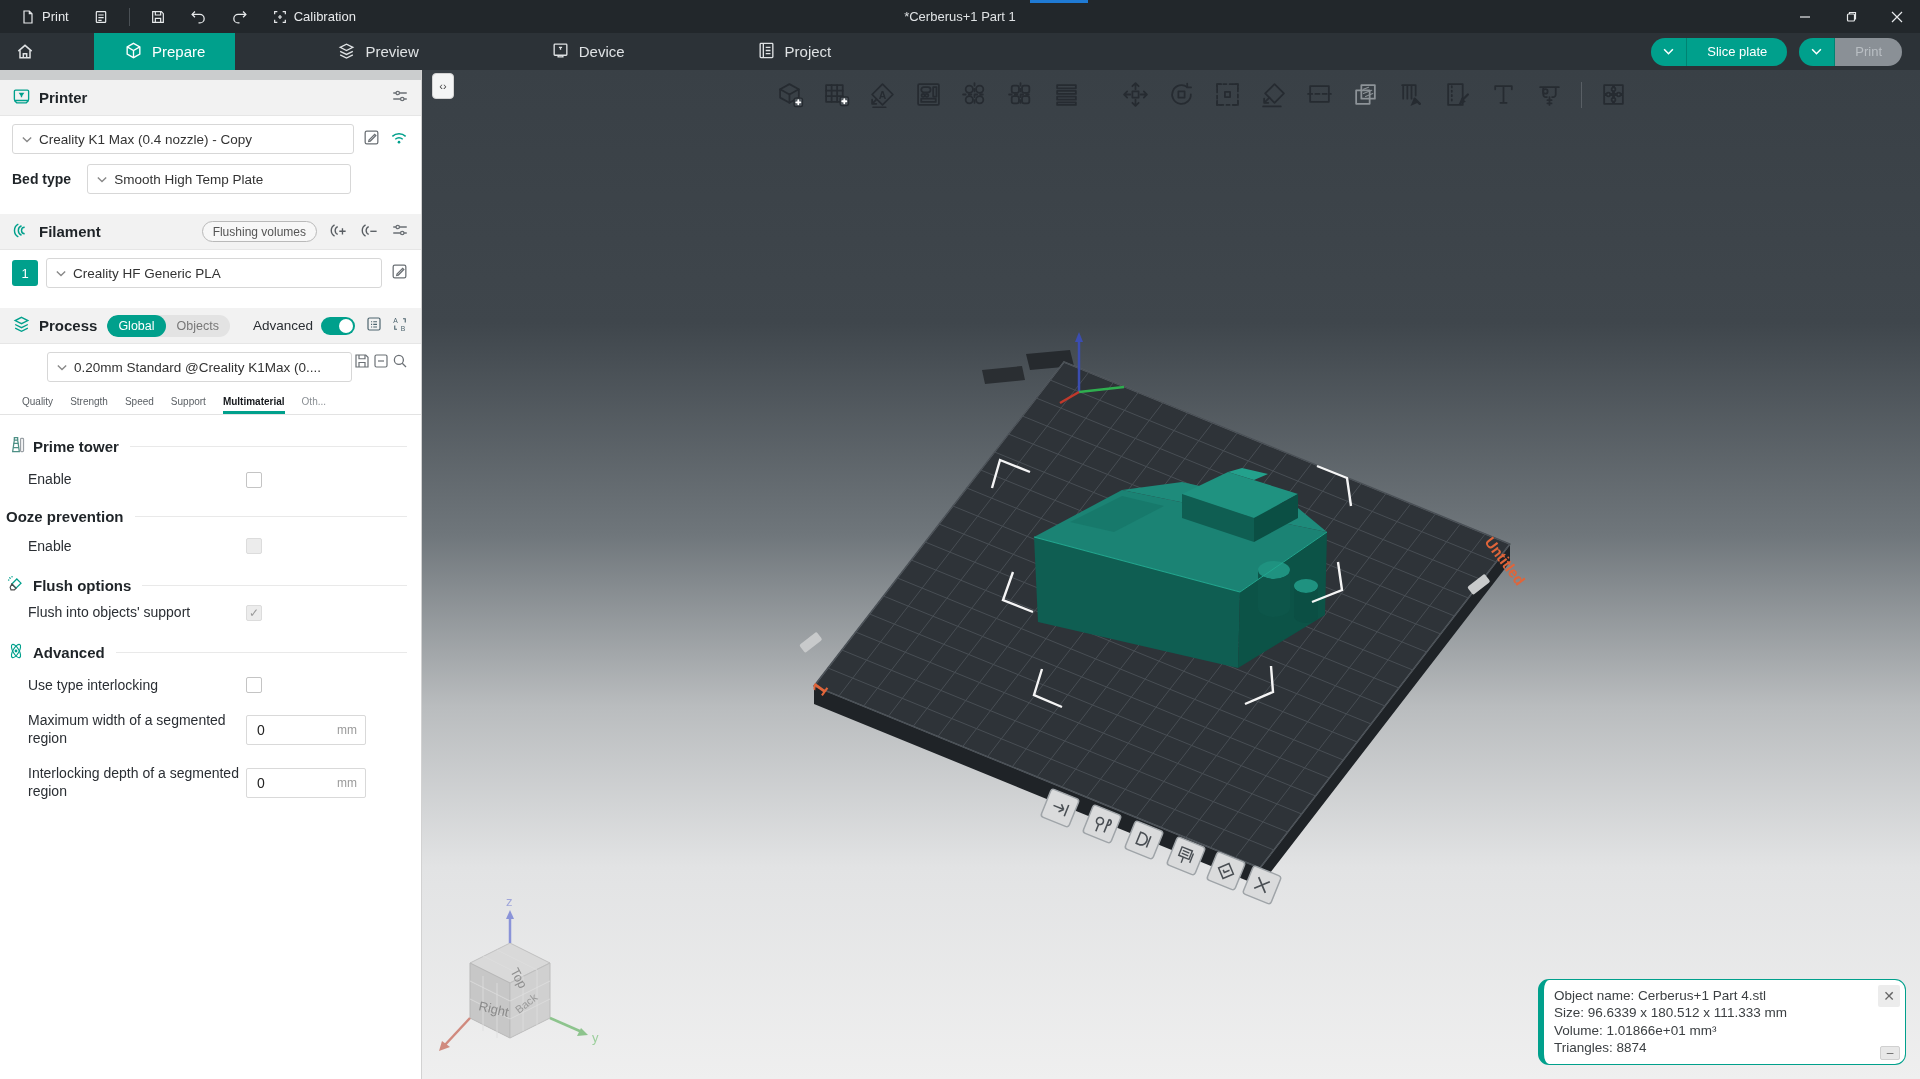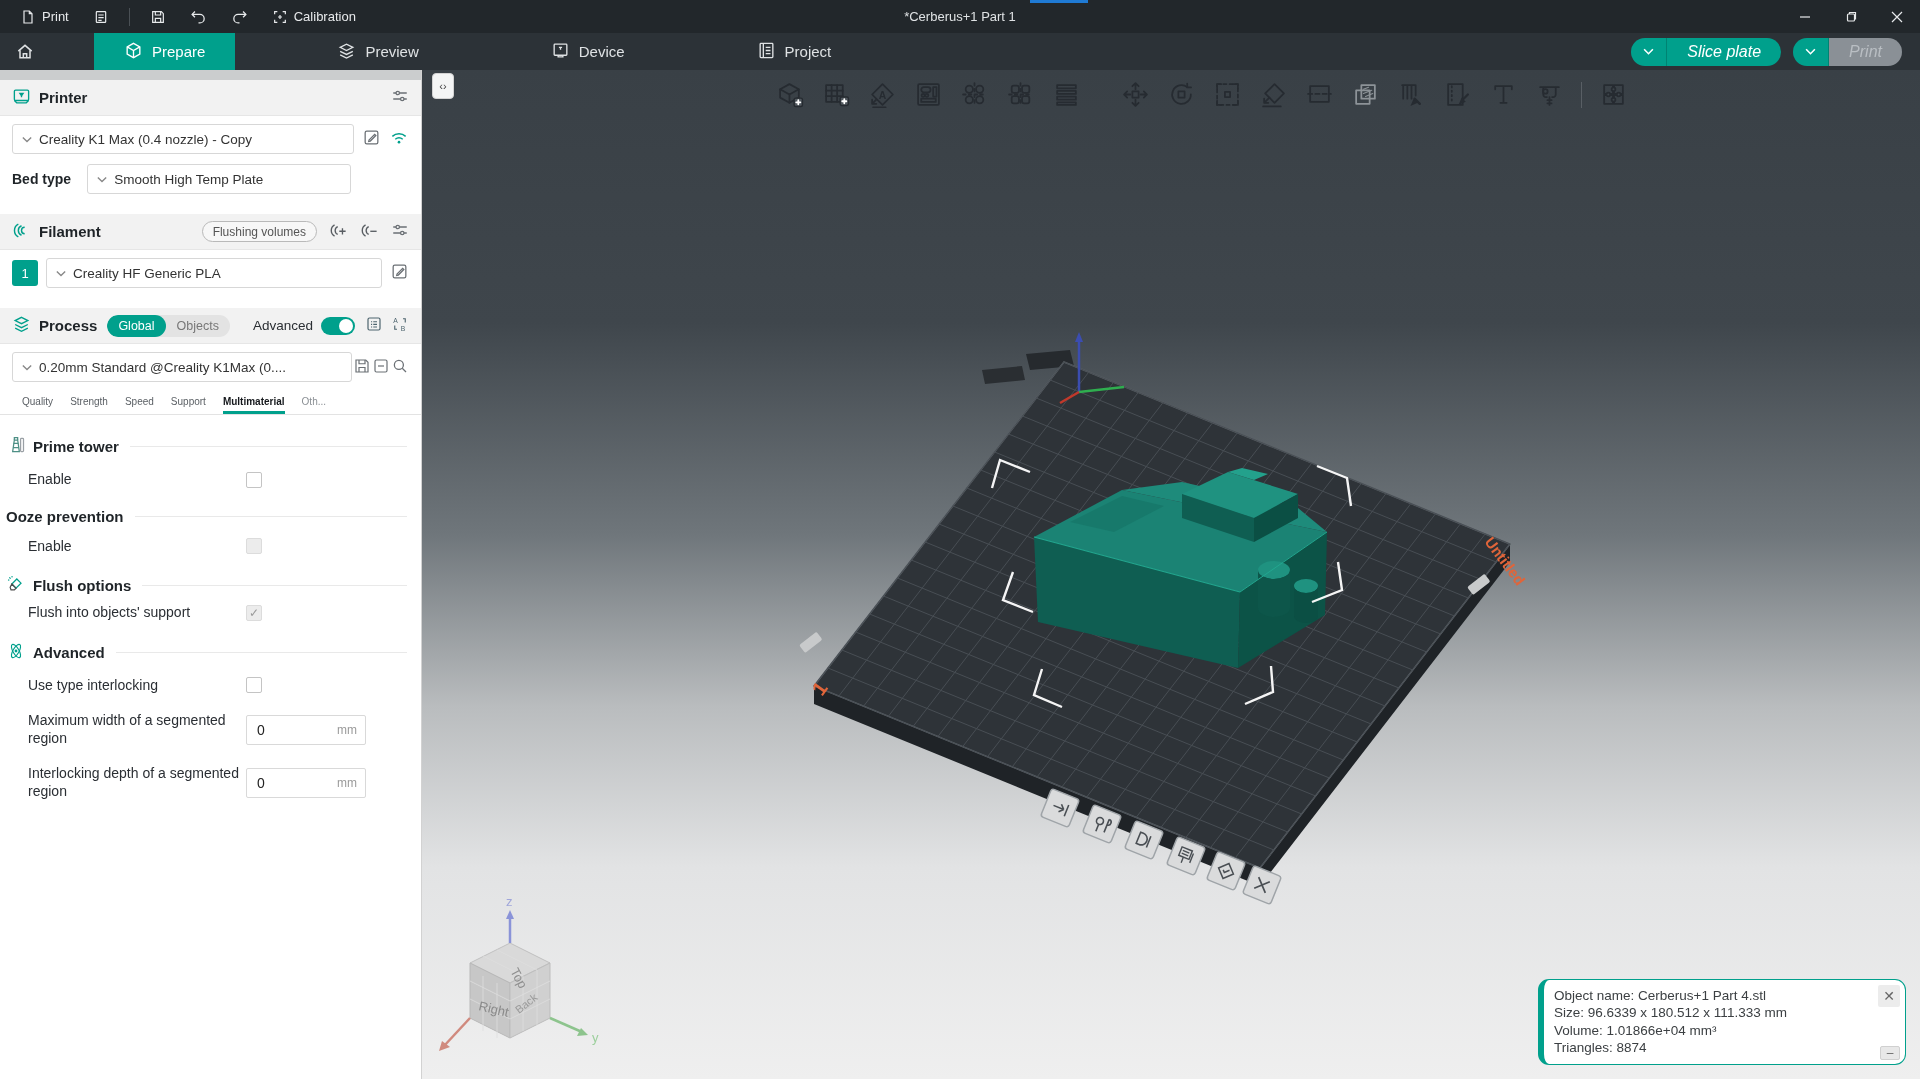--- a/index.html
+++ b/index.html
@@ -24,21 +24,21 @@
   .tabbar { position:relative; height:37px; background:#2c3237; display:flex; align-items:stretch;
     color:#dfe2e4; flex:0 0 37px;gap:44px; }
   .home-btn { width:50px; display:flex; align-items:center; justify-content:center; cursor:pointer; }
   .nav-tab { display:flex; align-items:center; gap:9px; padding:0 30px; font-size:15px; cursor:pointer; }
   .nav-tab.active { background:#00a08c; color:#fff; }
   .tab-spacer { flex:1; }
   .action-btns { display:flex; align-items:center; gap:12px; padding-right:18px; }
   .btn-group { display:flex; height:28px; border-radius:14px; overflow:hidden; }
   .chev-seg { width:36px; background:#00a08c; display:flex; align-items:center; justify-content:center;
     border-right:1px solid rgba(0,0,0,.18); cursor:pointer; }
-  .main-seg { display:flex; align-items:center; padding:4px 20px; font-size:16px; cursor:pointer;font-style:italic; }
+  .main-seg { display:flex; align-items:center; padding:4px 20px; font-size:13px; cursor:pointer; }
   .main-seg.teal { background:#00a08c; color:#fff; }
   .main-seg.gray { background:#8a9096; color:#b9bec3; }
 
   
   .main { flex:1; display:flex; min-height:0; }
 
   
   .panel { width:422px; background:#fff; border-right:1px solid #d2d2d2; display:flex;
     flex-direction:column; font-size:14px; color:#2a2e33; }
   .panel-topstrip { height:10px; background:#cbcdce; }
@@ -59,21 +59,21 @@
     display:flex; align-items:center; justify-content:center; font-size:13px; }
   .seg-toggle { display:flex; height:22px; border-radius:11px; background:#e3e3e3; overflow:hidden;
     font-size:12.5px; cursor:pointer; }
   .seg { display:flex; align-items:center; padding:0 11px; color:#777; }
   .seg.on { background:#00a08c; color:#fff; border-radius:11px; }
   .switch { width:34px; height:18px; border-radius:9px; background:#00a08c; position:relative; cursor:pointer; }
   .switch .knob { position:absolute; right:2px; top:2px; width:14px; height:14px; border-radius:50%;
     background:#fff; }
   .adv-label { font-size:13.5px; color:#2a2e33; }
 
-  .preset-row { display:flex; align-items:center; gap:1px; padding:8px 12px; }
+  .preset-row { display:flex; gap:1px; padding:8px 12px;margin-left:35px; }
   .setting-tabs { display:flex; align-items:center; gap:17px; padding:6px 14px 0 22px;
     font-size:10px; color:#5a5f64; border-bottom:1px solid #e3e3e3; }
   .stab { padding-bottom:7px; cursor:pointer; white-space:nowrap; }
   .stab.active { color:#15181c; font-weight:bold; border-bottom:3px solid #00a08c; padding-bottom:4px; }
   .stab.trunc { color:#8a8f94; }
 
   .settings { padding:10px 14px 0 6px; flex:1; overflow:hidden; }
   .s-title { display:flex; align-items:center; gap:7px; margin:10px 0 4px 0; }
   .s-title .t { font-weight:bold; font-size:15px; color:#1f2428; white-space:nowrap; }
   .s-title .line { flex:1; height:1px; background:#e9e9e9; margin-left:4px; }
@@ -789,21 +789,21 @@
               <circle cx="8" cy="13" r="1.8" fill="#3d444a"></circle>
               <circle cx="18" cy="13" r="1.8" fill="#3d444a"></circle>
               <circle cx="13" cy="18" r="1.8" fill="#3d444a"></circle>
             </svg>
         </div>
       </div>
 
       <div class="info-card">
         <div>Object name: Cerberus+1 Part 4.stl</div>
         <div>Size: 96.6339 x 180.512 x 111.333 mm</div>
-        <div>Volume: 1.01866e+04 mm³</div>
+        <div>Volume: 1.01866e+01 mm³</div>
         <div>Triangles: 8874</div>
         <div class="info-close">✕</div>
         <div class="info-min">–</div>
       </div>
 
     </div>
   </div>
 </div>
 
 </body></html>

